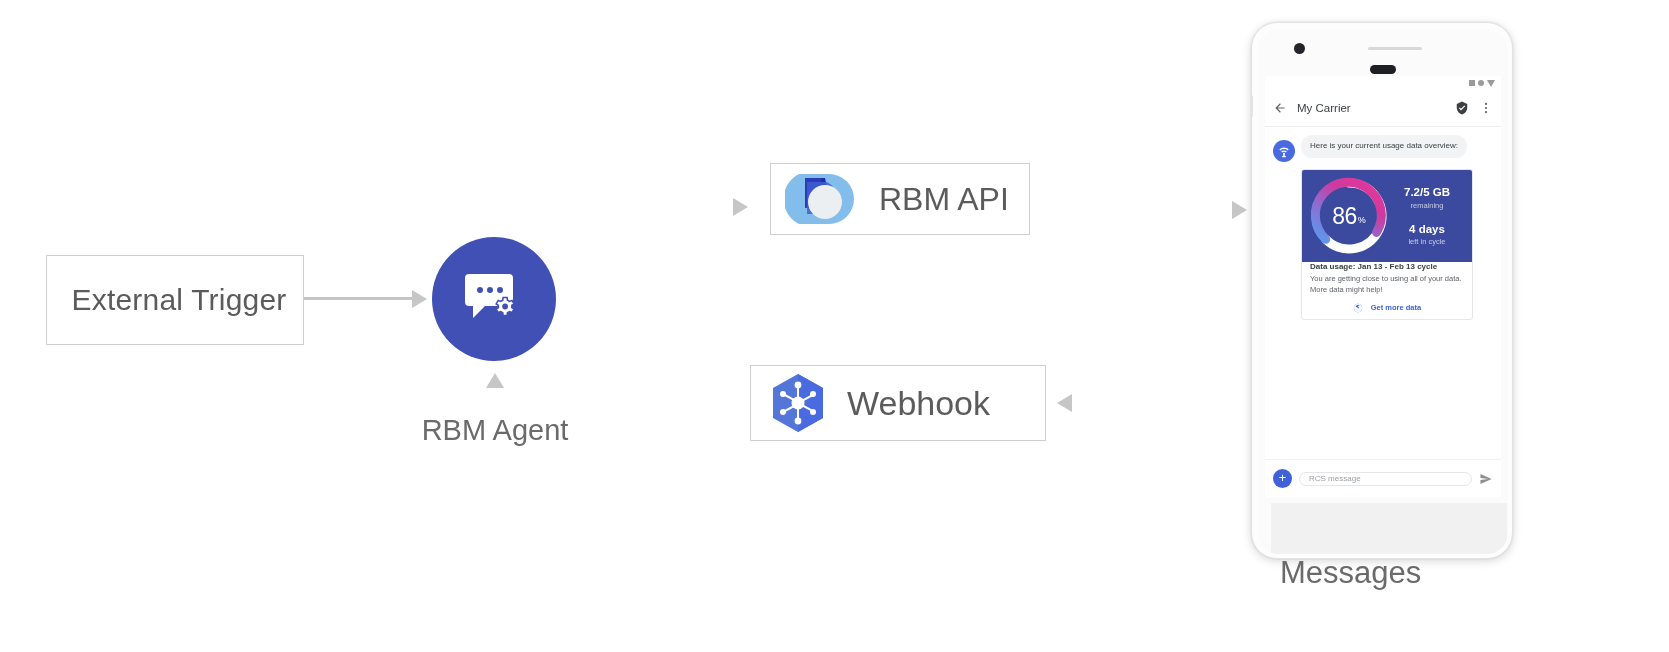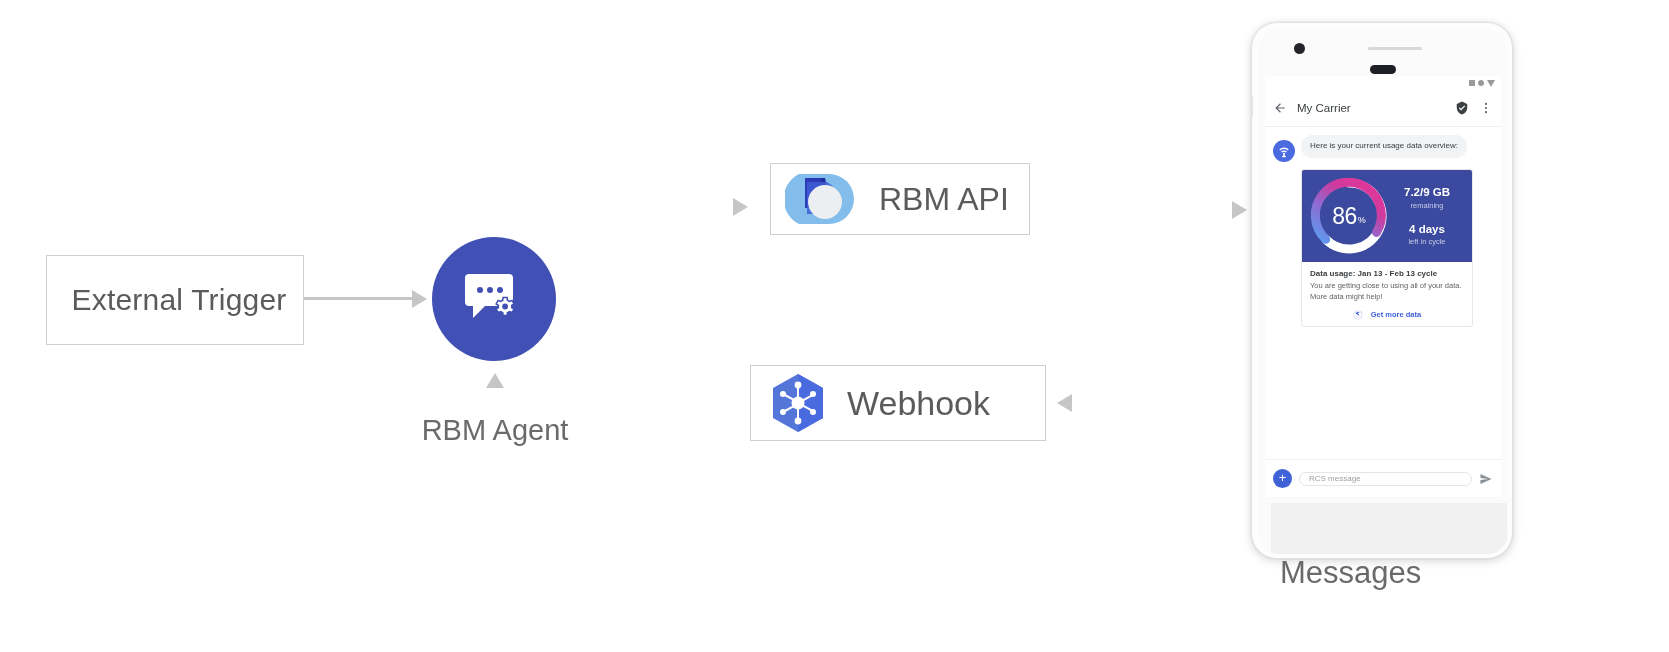--- a/index.html
+++ b/index.html
@@ -202,21 +202,21 @@
     display: flex; align-items: center; justify-content: center;
     color: #fff;
   }
   #gauge-pct .num { font-size: 23px; font-weight: 300; letter-spacing: -.5px; }
   #gauge-pct .sym { font-size: 9px; font-weight: 300; margin-left: 1px; margin-top: 7px; }
   #hero-right { flex: 1; padding-right: 8px; text-align: center; color: #fff; }
   .hero-big { font-size: 11.5px; font-weight: bold; line-height: 1.15; }
   .hero-small { font-size: 7.5px; color: #c6cbe8; margin-top: 1px; }
   #hero-block2 { margin-top: 13px; }
 
-  #card-body { padding: 7px 8px 6px 8px; }
+  #card-body { padding: 0 8px 6px 8px; }
   #card-title { font-size: 8px; font-weight: bold; color: #3c4043; }
   #card-text { font-size: 7.5px; color: #5f6368; line-height: 1.45; margin-top: 3px; }
   #card-action {
     margin-top: 7px;
     display: flex; align-items: center; justify-content: center; gap: 8px;
     font-size: 7.5px; font-weight: bold; color: #3f62d8;
   }
 
   #composer {
     height: 38px; background: #fff;
@@ -386,21 +386,21 @@
 
                 <path d="M17.7 64.3 A33 33 0 1 1 68.5 57.5" fill="none" stroke="url(#gaugeGrad)" stroke-width="9" stroke-linecap="round"></path>
               </svg>
               <div id="gauge-pct">
                 <span class="num">86</span>
                   <span class="sym">%</span>
               </div>
             </div>
             <div id="hero-right">
               <div>
-                <div class="hero-big">7.2/9 GB</div>
+                <div class="hero-big">7.2/5 GB</div>
                 <div class="hero-small">remaining</div>
               </div>
               <div id="hero-block2">
                 <div class="hero-big">4 days</div>
                 <div class="hero-small">left in cycle</div>
               </div>
             </div>
           </div>
           <div id="card-body">
             <div id="card-title">Data usage: Jan 13 - Feb 13 cycle</div>

